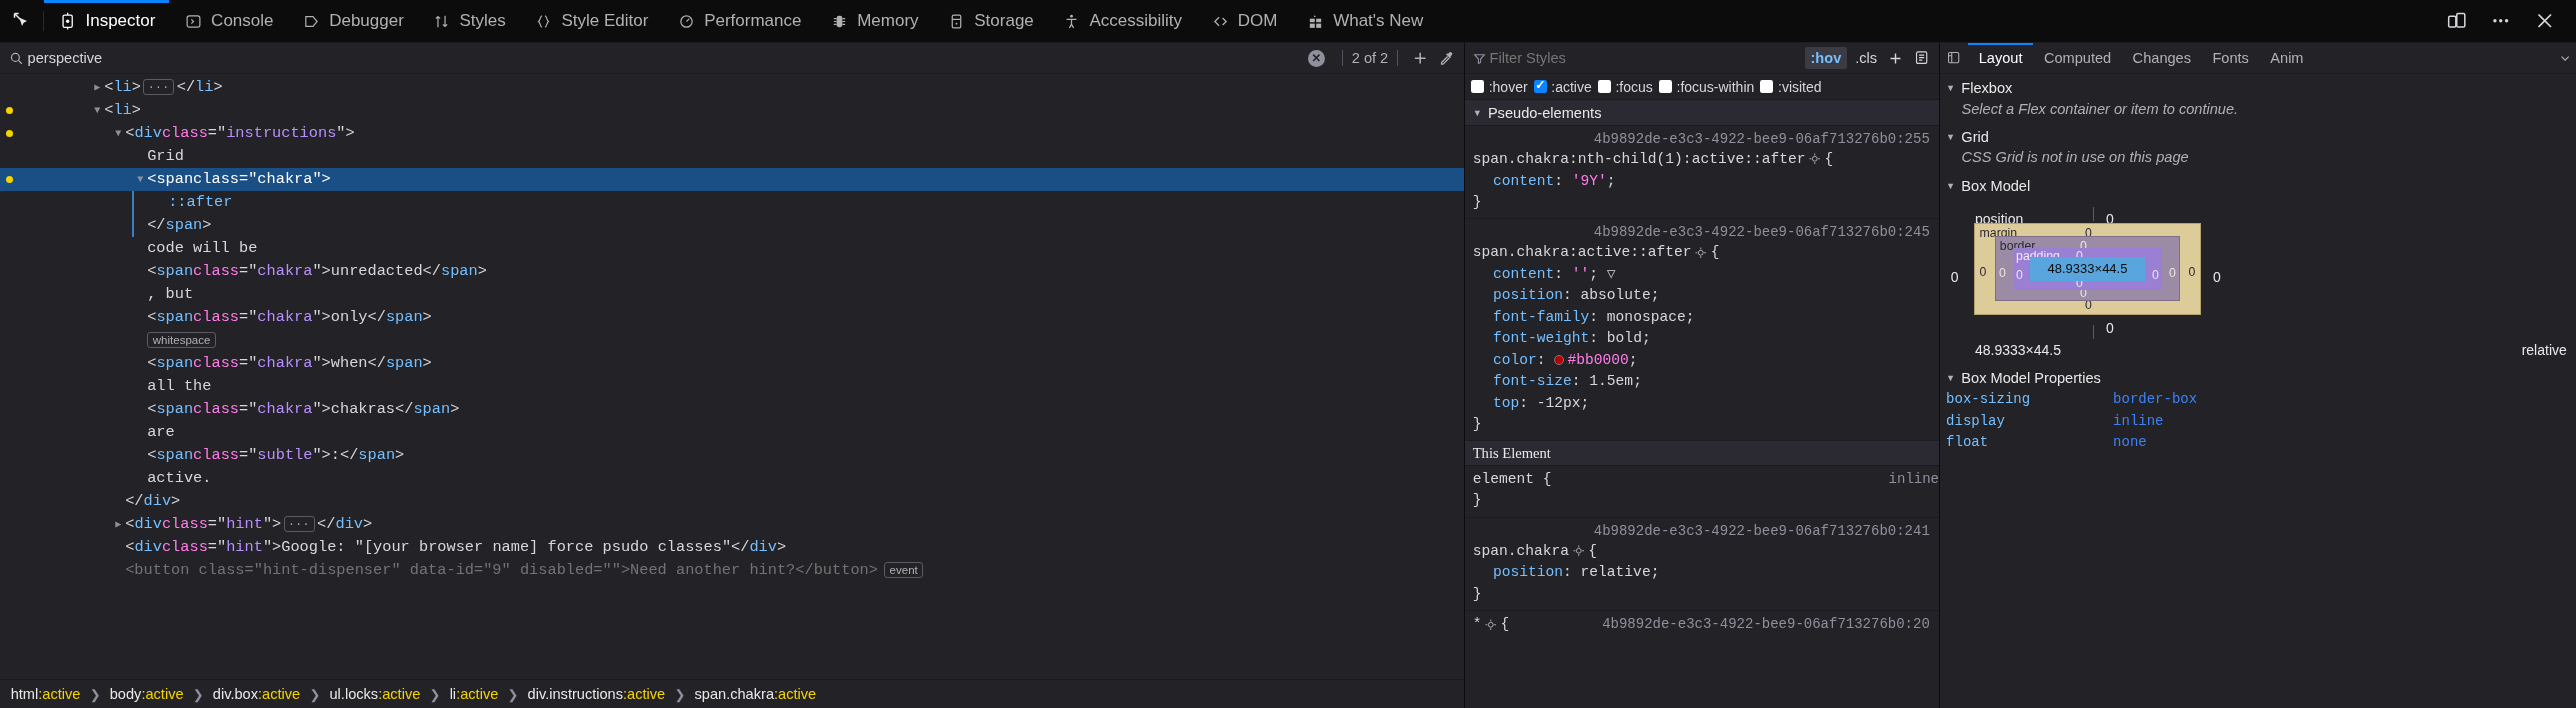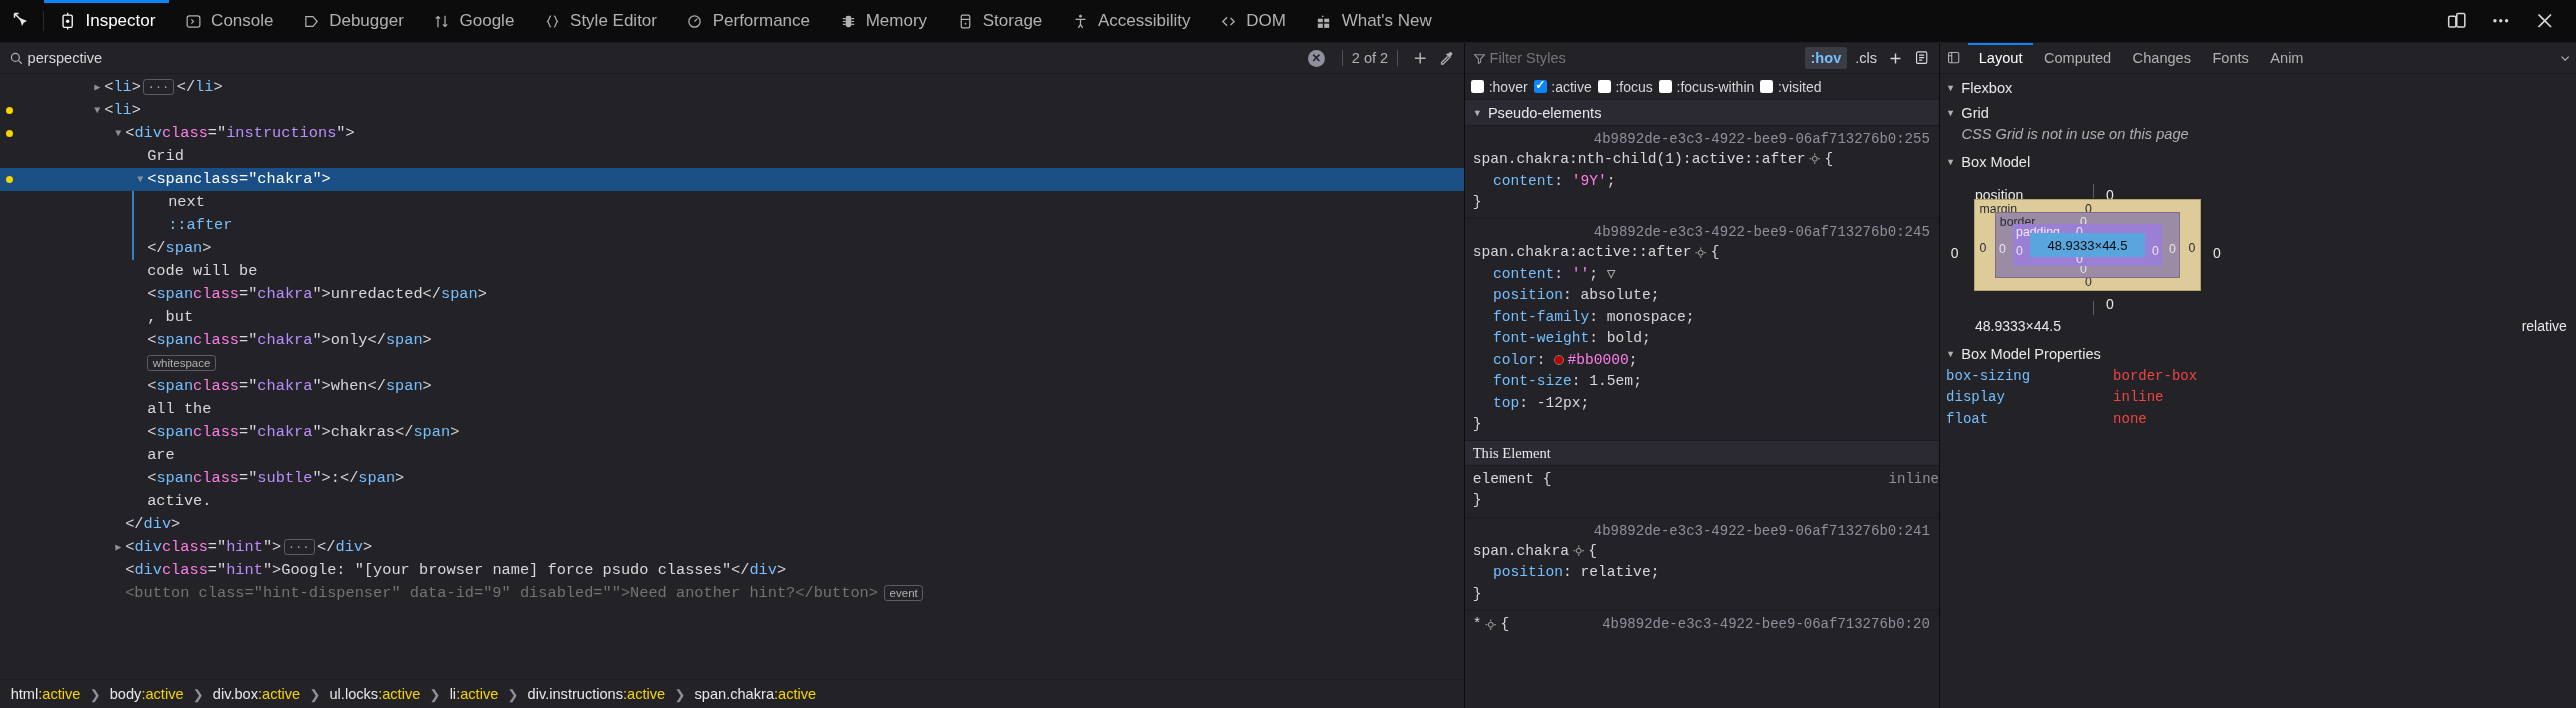--- a/index.html
+++ b/index.html
@@ -270,21 +270,21 @@
 
   .bm-size-row {
     display: flex; align-items: center; padding: 3.1px 9.2px 6.1px 35px;
     font-size: 14px; color: #e8e8e8;
   }
   .bm-size-row .pos { margin-left: auto; color: #e8e8e8; }
 
   .props-table { padding: 0 0 0 6.1px; font-size: 14.6px; }
   .prop-row { display: flex; line-height: 21.5px; }
   .prop-row .pk { width: 167px; color: #75bfff; font-family: Liberation Mono, monospace; font-size: 14px; }
-  .prop-row .pv { color: #ef4444; font-family: "Liberation Mono", monospace; font-size: 14px; }
+  .prop-row .pv { color: #3b82f6; font-family: "Liberation Mono", monospace; font-size: 14px; }
 
   svg { display: block; }
 </style>
 </head>
 <body>
 
 <div class="app">
 
   <div class="toolbar">
     <div class="tb-left">
@@ -327,21 +327,21 @@
           <span>Debugger</span>
         </div>
 
         <div class="tab">
           <span class="ic">
             <svg width="17" height="17" viewBox="0 0 24 24" fill="none" stroke="#b1b1b3" stroke-width="1.7">
               <path d="M7 20V5M7 5L4 8M7 5l3 3"></path>
                 <path d="M17 4v15M17 19l-3-3M17 19l3-3"></path>
             </svg>
           </span>
-          <span>Google</span>
+          <span>Styles</span>
         </div>
 
         <div class="tab">
           <span class="ic">
             <svg width="17" height="17" viewBox="0 0 24 24" fill="none" stroke="#b1b1b3" stroke-width="1.7">
               <path d="M10 4C7 4 8 10 5 12c3 2 2 8 5 8"></path>
                 <path d="M14 4c3 0 2 6 5 8-3 2-2 8-5 8"></path>
             </svg>
           </span>
           <span>Style Editor</span>
@@ -511,26 +511,20 @@
             <span class="punct"> </span>
             <span class="attrname">class</span>
             <span class="punct">="</span>
             <span class="attrval">chakra</span>
             <span class="punct">"&gt;</span>
           </div>
           <div class="row">
             <span class="guide" style="left: 132px;"></span>
             <span class="indent" style="width: 156px;"></span>
             <span class="twisty"></span>
-            <span class="txt">next</span>
-          </div>
-          <div class="row">
-            <span class="guide" style="left: 132px;"></span>
-            <span class="indent" style="width: 156px;"></span>
-            <span class="twisty"></span>
             <span class="pseudo">::after</span>
           </div>
           <div class="row">
             <span class="guide" style="left: 132px;"></span>
             <span class="indent" style="width: 135px;"></span>
             <span class="twisty"></span>
             <span class="punct">&lt;/</span>
             <span class="tagname">span</span>
             <span class="punct">&gt;</span>
           </div>
@@ -860,20 +854,21 @@
           </svg>
         </div>
       </div>
 
       <div class="lp-body">
 
         <div class="lp-section-hdr">
           <span class="caret">▼</span>
           <span>Flexbox</span>
         </div>
+        <div class="lp-note">Select a Flex container or item to continue.</div>
 
         <div class="lp-section-hdr">
           <span class="caret">▼</span>
           <span>Grid</span>
         </div>
         <div class="lp-note">CSS Grid is not in use on this page</div>
 
         <div class="lp-section-hdr">
           <span class="caret">▼</span>
           <span>Box Model</span>

